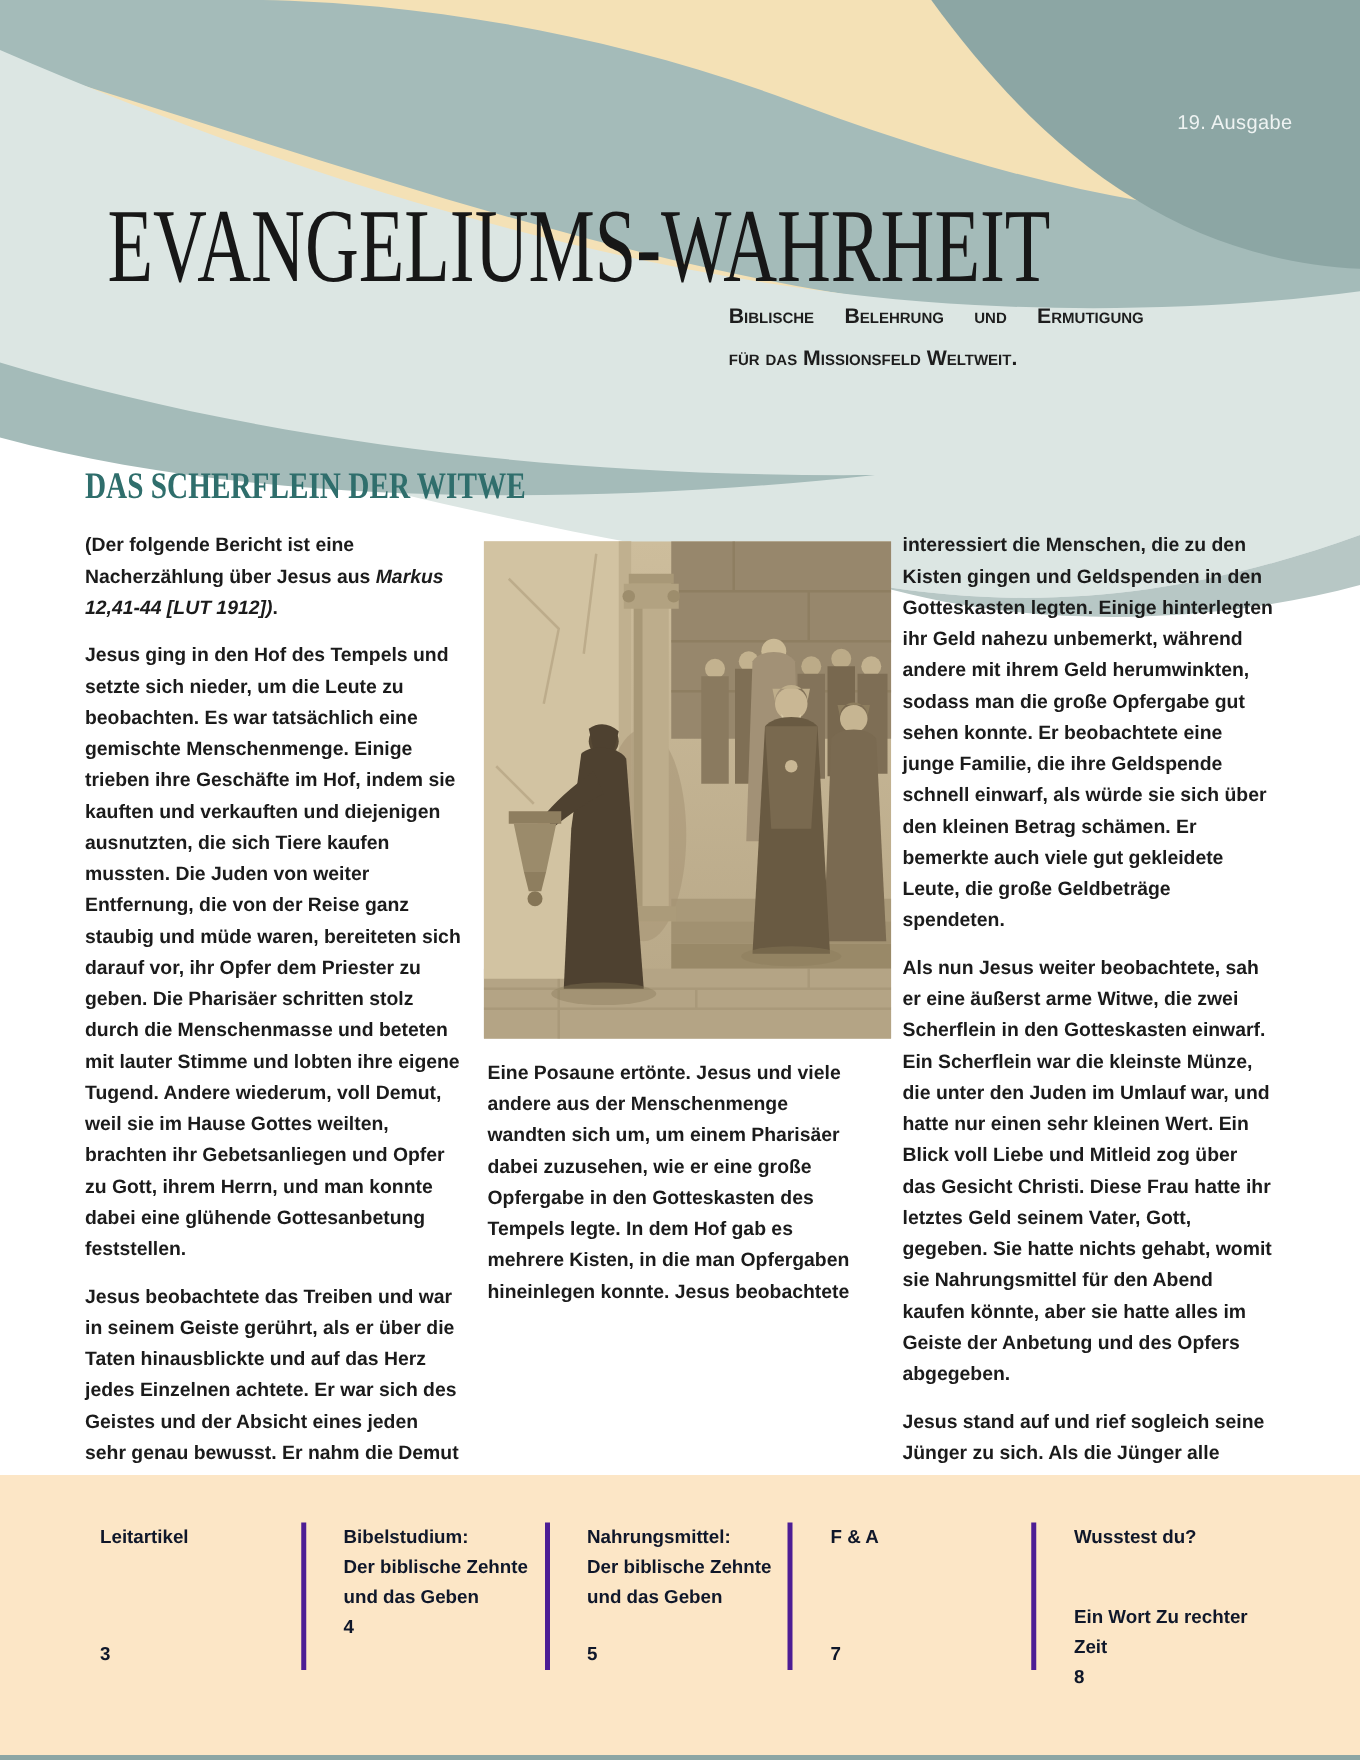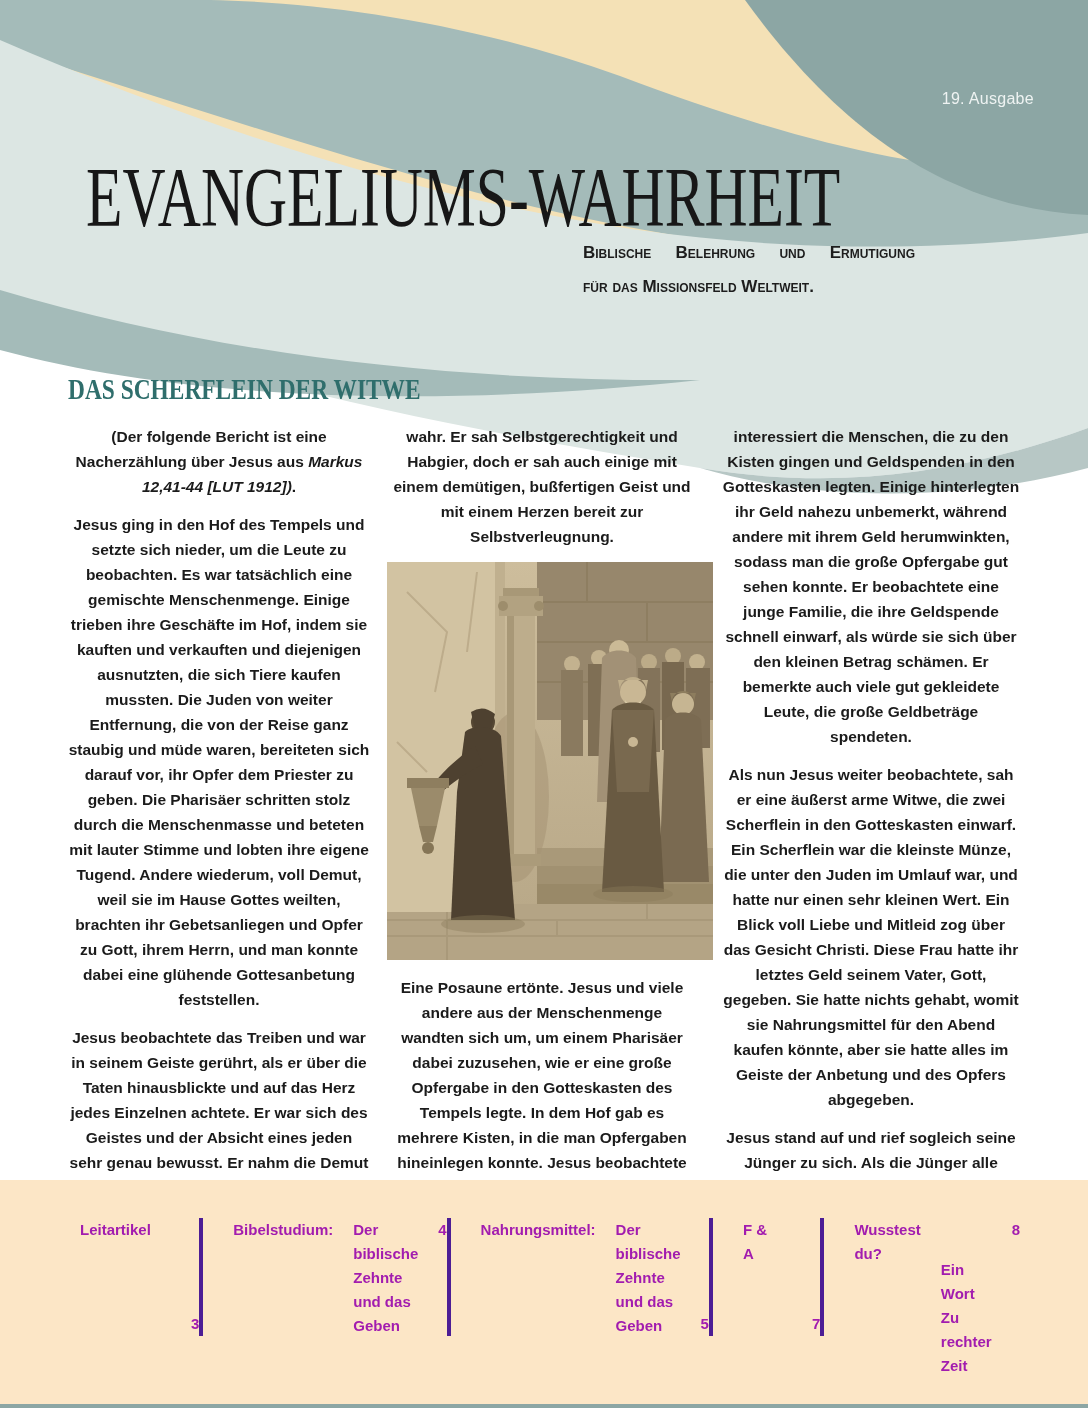--- a/index.html
+++ b/index.html
@@ -12,32 +12,32 @@
         transform:scaleX(.71);transform-origin:left top;}
   .masthead-sub{position:absolute;left:583px;top:236px;width:332px;
         font-variant:small-caps;font-weight:700;font-size:17px;line-height:34px;color:#1d1d1d;}
   .sub-line1{display:block;text-align:justify;text-align-last:justify;}
   .sub-line2{display:block;}
   .article-title{position:absolute;left:68px;top:372px;margin:0;font-family:"Liberation Serif",serif;
         font-weight:700;font-size:30px;color:#2f6e6c;white-space:nowrap;
         transform:scaleX(.78);transform-origin:left top;}
   .col{position:absolute;top:424px;font-size:15.5px;line-height:25px;font-weight:600;
         color:#1b1b1b;text-align:left;}
-  .col p{margin:0 0 13px 0;text-align:center;}
+  .col p{margin:0 0 13px 0;}
   .col1{left:68px;width:302px;}
   .col2{left:390px;width:304px;}
   .col3{left:722px;width:298px;}
   .intro em{font-style:italic;}
   figure.engraving{margin:9px 0 15px -3px;width:326px;height:398px;padding:0;}
   figure.engraving svg{display:block;}
   .continuation{text-align:right;font-style:italic;font-size:14.5px;margin-top:16px;}
   .footer{position:absolute;left:0;top:1180px;width:1088px;height:224px;background:#fce6c6;}
   .footer-row{display:flex;padding:38px 68px 0 80px;}
-  .f-item{flex:1;height:118px;display:flex;font-size:15px;line-height:24px;
-        font-weight:600;color:#a21caf;gap:20px;}
+  .f-item{flex:1;height:118px;display:flex;flex-direction:column;font-size:15px;line-height:24px;
+        font-weight:600;color:#0f172a;}
   .f-item + .f-item{border-left:4px solid #4c1d95;padding-left:30px;}
   .f-page{margin-top:auto;}
   .f-item.inline-page .f-page{margin-top:0;}
   .f-item.gap-sub .f-sub{margin-top:40px;}
   .footer-strip{position:absolute;left:0;top:1404px;width:1088px;height:4px;background:#8ca6a4;}
 </style>
 </head>
 <body>
 
 <div class="page">
@@ -62,21 +62,20 @@
 
   <h2 class="article-title">DAS SCHERFLEIN DER WITWE</h2>
 
   <div class="col col1">
     <p class="intro"><span>(Der folgende Bericht ist eine Nacherzählung über Jesus aus </span><em>Markus 12,41-44 [LUT 1912])</em><span>.</span></p>
     <p>Jesus ging in den Hof des Tempels und setzte sich nieder, um die Leute zu beobachten. Es war tatsächlich eine gemischte Menschenmenge. Einige trieben ihre Geschäfte im Hof, indem sie kauften und verkauften und diejenigen ausnutzten, die sich Tiere kaufen mussten. Die Juden von weiter Entfernung, die von der Reise ganz staubig und müde waren, bereiteten sich darauf vor, ihr Opfer dem Priester zu geben. Die Pharisäer schritten stolz durch die Menschenmasse und beteten mit lauter Stimme und lobten ihre eigene Tugend. Andere wiederum, voll Demut, weil sie im Hause Gottes weilten, brachten ihr Gebetsanliegen und Opfer zu Gott, ihrem Herrn, und man konnte dabei eine glühende Gottesanbetung feststellen.</p>
     <p>Jesus beobachtete das Treiben und war in seinem Geiste gerührt, als er über die Taten hinausblickte und auf das Herz jedes Einzelnen achtete. Er war sich des Geistes und der Absicht eines jeden sehr genau bewusst. Er nahm die Demut der einen und den Hochmut der anderen</p>
   </div>
 
   <div class="col col2">
-    <p>wahr. Er sah Selbstgerechtigkeit und Habgier, doch er sah auch einige mit einem demütigen, bußfertigen Geist und mit einem Herzen bereit zur Selbstverleugnung.</p>
 
     <figure class="engraving">
       <svg viewBox="0 0 326 398" width="326" height="398" aria-hidden="true">
         <defs>
           <linearGradient id="eg-bg" x1="0" y1="0" x2="0" y2="1">
             <stop offset="0" stop-color="#cdbd9c"></stop>
               <stop offset="1" stop-color="#b6a686"></stop>
           </linearGradient>
         </defs>
         <rect width="326" height="398" fill="url(#eg-bg)"></rect>

